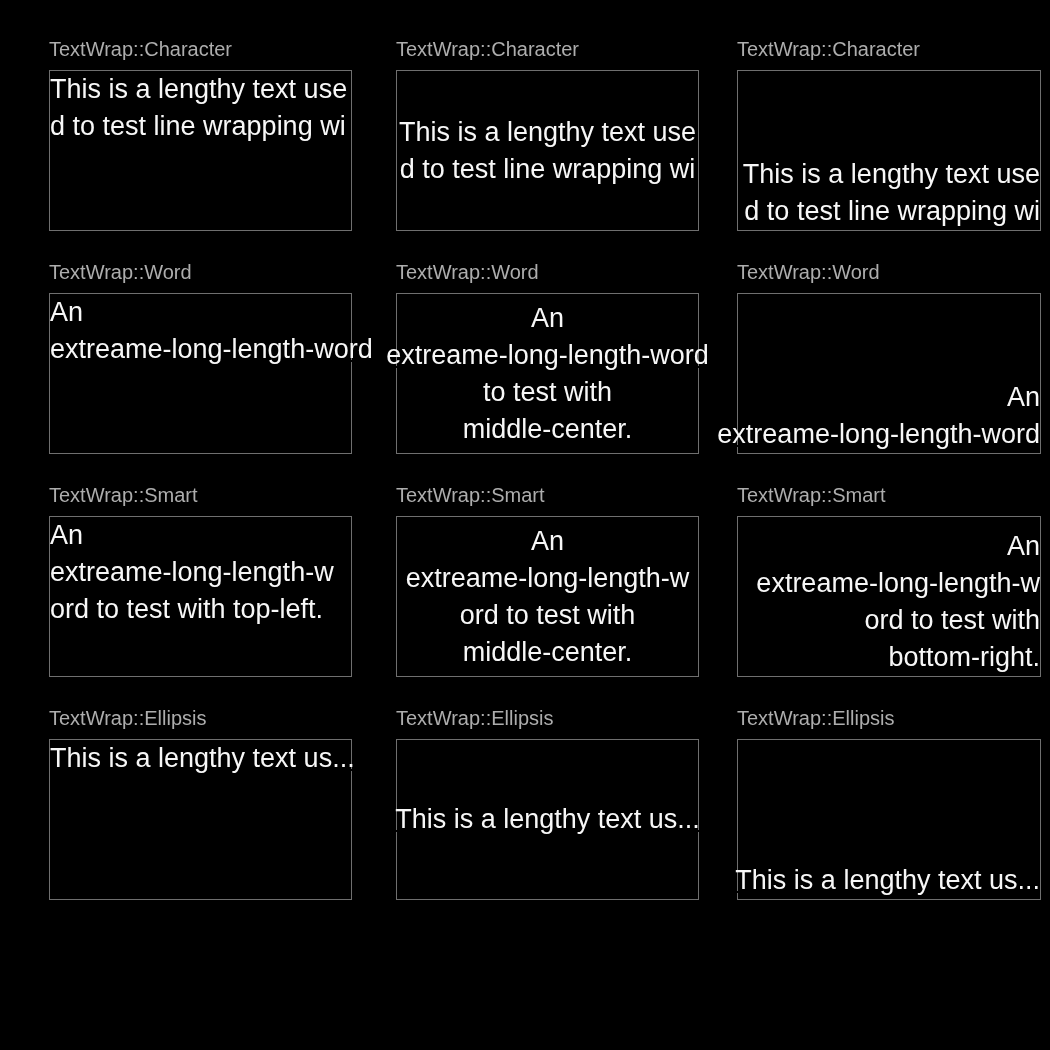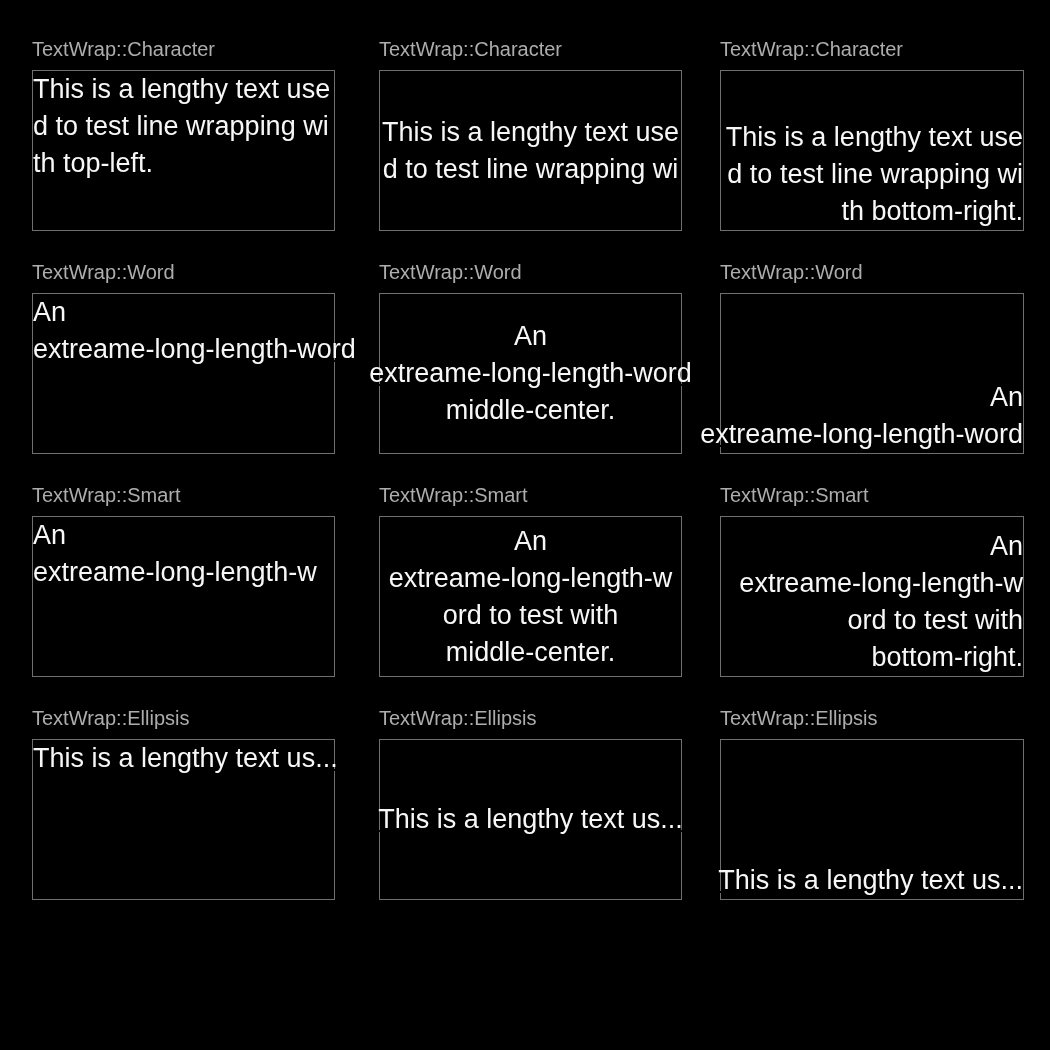--- a/index.html
+++ b/index.html
@@ -15,21 +15,21 @@
     position: relative;
   }
   .grid {
     position: absolute;
     top: 0;
     left: 0;
     width: 1050px;
   }
   .row {
     display: flex;
-    padding-left: 32px;
+    padding-left: 49px;
     margin-top: 28px;
     text-decoration: underline;
   }
   .row.row-first {
     margin-top: 36px;
   }
   .cell {
     flex: 0 0 auto;
   }
   .cell:nth-child(1) { width: 303px; margin-right: 44px; }
@@ -65,71 +65,71 @@
 <body>
 
 <div class="grid">
 
   <div class="row row-first">
     <div class="cell">
       <div class="mode-label">TextWrap::Character</div>
       <div class="box align-top-left">
           <div class="line">This is a lengthy text use</div>
           <div class="line">d to test line wrapping wi</div>
-          <div class="line">th top-left.</div>
         </div>
     </div>
     <div class="cell">
       <div class="mode-label">TextWrap::Character</div>
       <div class="box align-middle-center">
           <div class="line">This is a lengthy text use</div>
           <div class="line">d to test line wrapping wi</div>
         </div>
     </div>
     <div class="cell">
       <div class="mode-label">TextWrap::Character</div>
       <div class="box align-bottom-right">
           <div class="line">This is a lengthy text use</div>
           <div class="line">d to test line wrapping wi</div>
-          <div class="line">th bottom-right.</div>
         </div>
     </div>
   </div>
 
   <div class="row">
     <div class="cell">
       <div class="mode-label">TextWrap::Word</div>
       <div class="box align-top-left">
           <div class="line">An</div>
           <div class="line">extreame-long-length-word</div>
         </div>
     </div>
     <div class="cell">
       <div class="mode-label">TextWrap::Word</div>
       <div class="box align-middle-center">
           <div class="line">An</div>
           <div class="line">extreame-long-length-word</div>
+          <div class="line">to test with</div>
           <div class="line">middle-center.</div>
         </div>
     </div>
     <div class="cell">
       <div class="mode-label">TextWrap::Word</div>
       <div class="box align-bottom-right">
           <div class="line">An</div>
           <div class="line">extreame-long-length-word</div>
         </div>
     </div>
   </div>
 
   <div class="row">
     <div class="cell">
       <div class="mode-label">TextWrap::Smart</div>
       <div class="box align-top-left">
           <div class="line">An</div>
           <div class="line">extreame-long-length-w</div>
+          <div class="line">ord to test with top-left.</div>
         </div>
     </div>
     <div class="cell">
       <div class="mode-label">TextWrap::Smart</div>
       <div class="box align-middle-center">
           <div class="line">An</div>
           <div class="line">extreame-long-length-w</div>
           <div class="line">ord to test with</div>
           <div class="line">middle-center.</div>
         </div>

